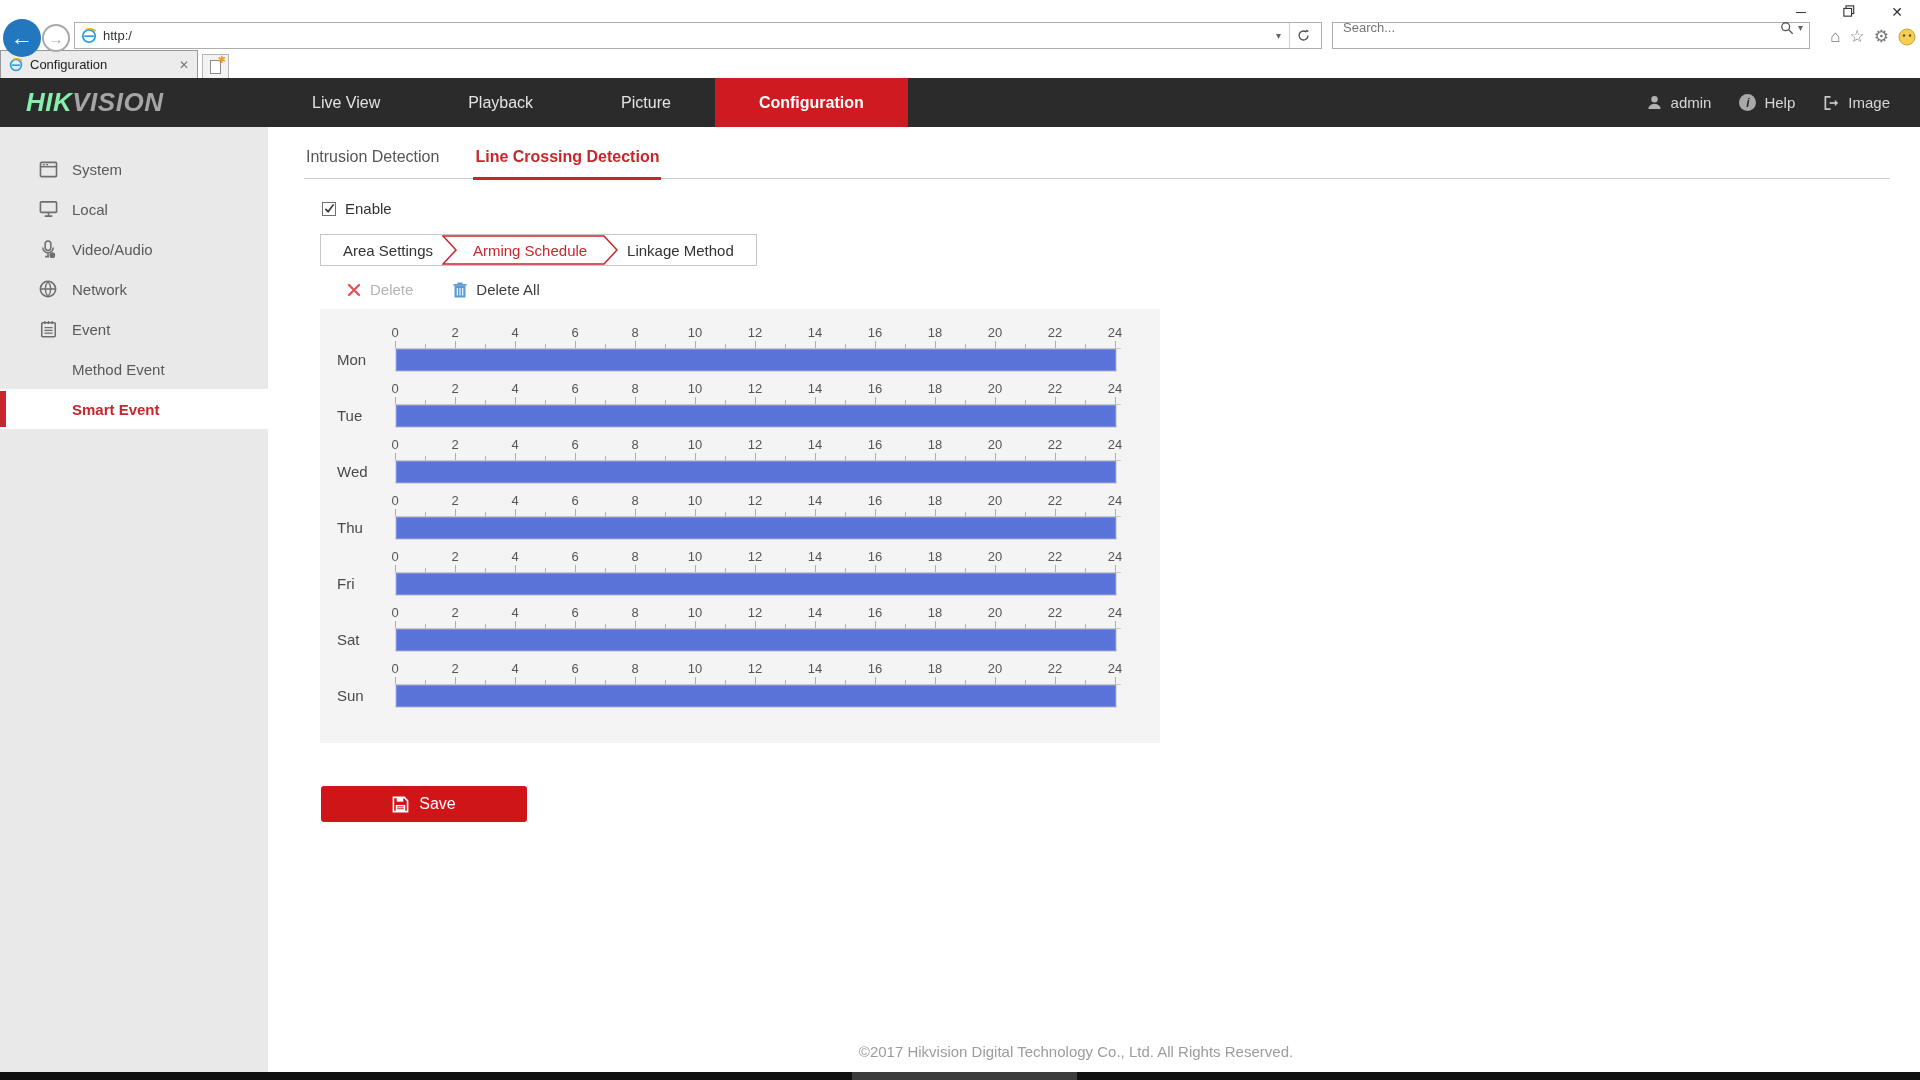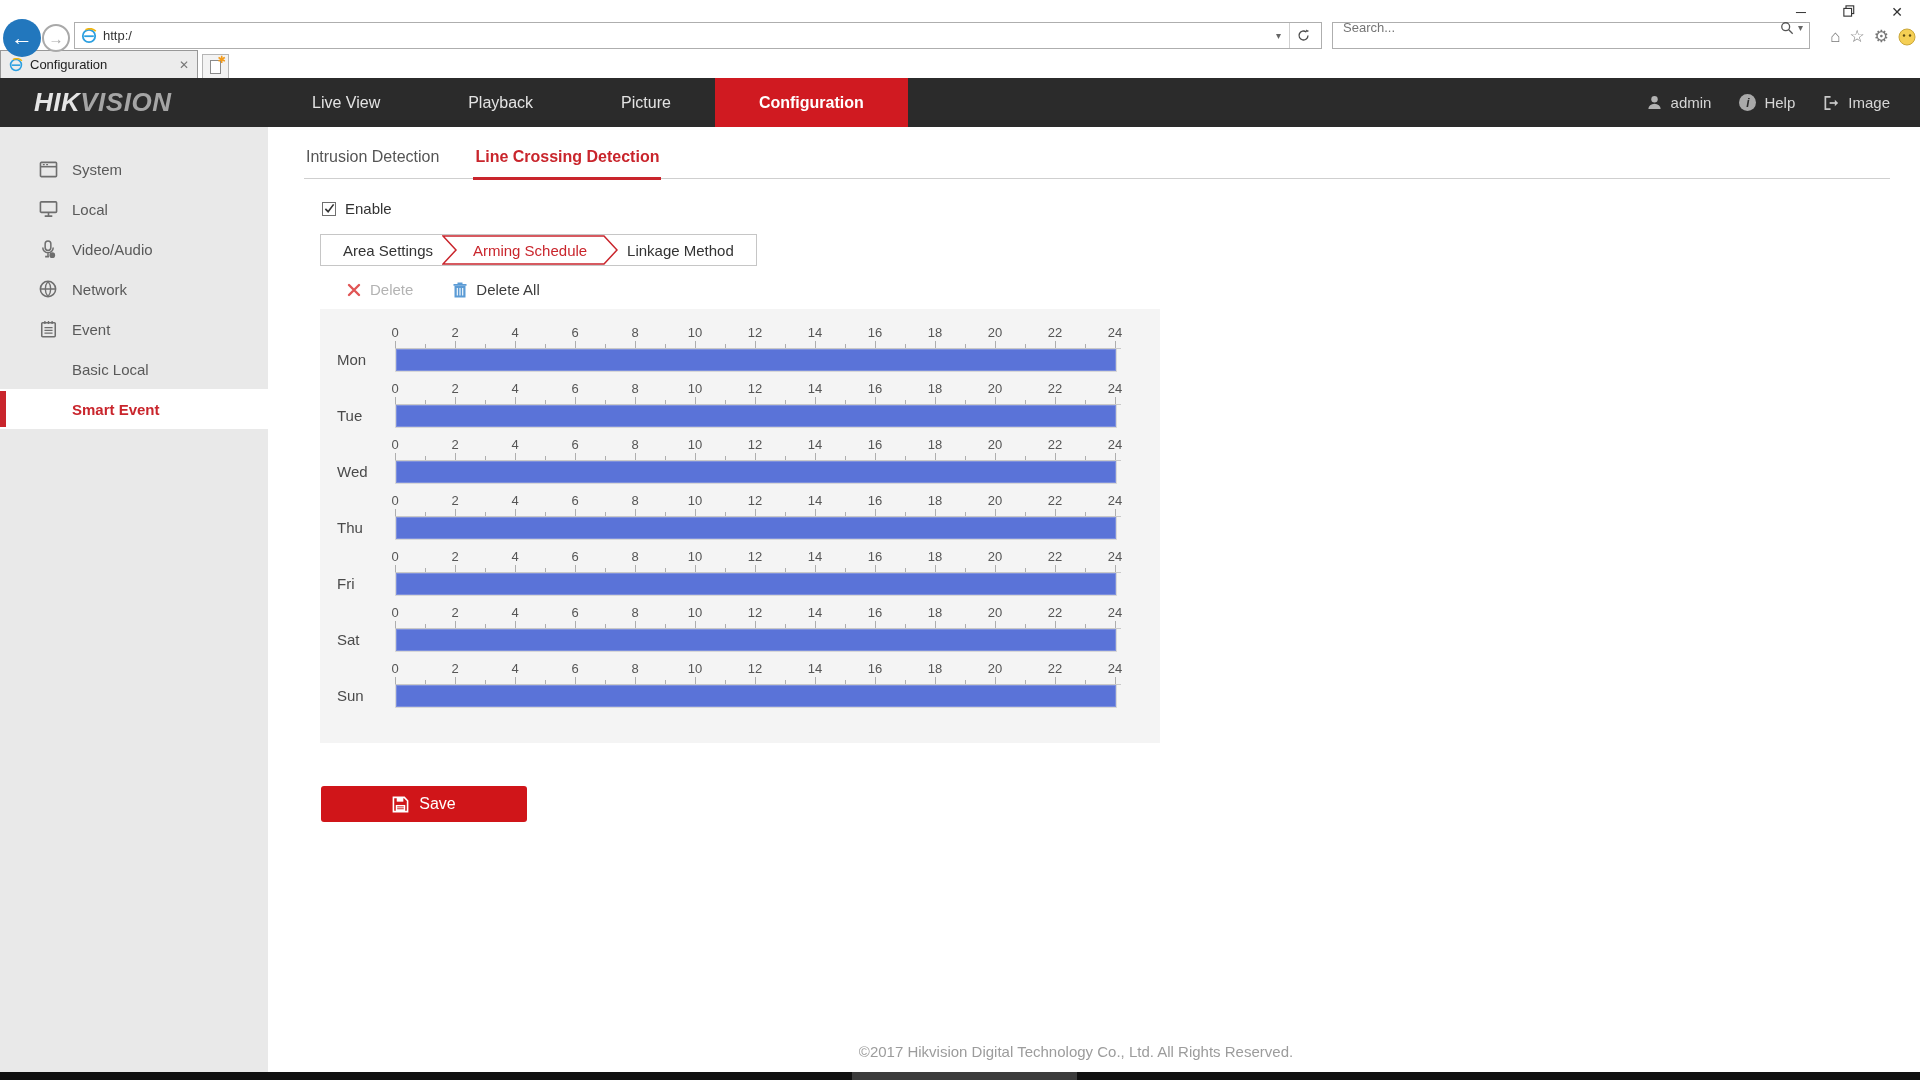--- a/index.html
+++ b/index.html
@@ -26,21 +26,21 @@
   .ie-tab { width:198px; height:28px; background:#ececec; border:1px solid #989898; border-bottom:none; display:flex; align-items:center; padding:0 8px; gap:7px; cursor:pointer; }
   .ie-tab .t-title { flex:1; font-size:13px; color:#222; }
   .tab-close { color:#777; font-size:12px; cursor:pointer; }
   .newtab-btn { width:27px; height:24px; margin-left:4px; background:#f3f3f3; border:1px solid #b5b5b5; border-bottom:none; display:flex; align-items:center; justify-content:center; position:relative; cursor:pointer; }
   .page-ico { width:11px; height:14px; background:#fff; border:1px solid #8b8b8b; position:relative; }
   .page-star { position:absolute; top:-1px; right:2px; color:#f29b1d; font-size:10px; }
 
   
   .app-header { width:1920px; height:49px; background:#2b2b2b; display:flex; align-items:stretch; position:relative; }
   .brand { width:268px; display:flex; align-items:center; padding-left:26px; font-style:italic; font-weight:bold; font-size:26px; letter-spacing:.5px; }
-  .brand .hik { color:#e5e5e5;margin-left:8px; }
+  .brand .hik { color:#86efac; }
   .brand .vision { color:#a5a5a5; }
   .top-nav { display:flex; align-items:stretch; }
   .nav-item { padding:0 44px; display:flex; align-items:center; color:#e3e3e3; font-size:16px; cursor:pointer; }
   .nav-item.active { background:#d01a21; color:#fff; font-weight:bold; }
   .hdr-right { position:absolute; right:30px; top:0; height:49px; display:flex; align-items:center; gap:28px; }
   .hdr-chip { display:flex; align-items:center; gap:8px; color:#d6d6d6; font-size:15px; cursor:pointer; }
   .help-badge { width:17px; height:17px; border-radius:50%; background:#a9a9a9; color:#2b2b2b; font-size:12px; font-weight:bold; display:flex; align-items:center; justify-content:center; font-style:italic; }
 
   
   .body-wrap { display:flex; height:945px; }
@@ -254,21 +254,21 @@
         <span class="s-ico">
           <svg width="17" height="18" viewBox="0 0 18 20">
             <rect x="1.5" y="3" width="15" height="15.5" rx="1" fill="none" stroke="#6e6e6e" stroke-width="1.7"></rect>
             <path d="M5 1 V4.5 M9 1 V4.5 M13 1 V4.5" stroke="#6e6e6e" stroke-width="1.5"></path>
             <path d="M4.5 8.5 H13.5 M4.5 11.5 H13.5 M4.5 14.5 H13.5" stroke="#6e6e6e" stroke-width="1.4"></path>
           </svg>
         </span>
         <span>Event</span>
       </div>
       <div class="side-item child">
-        <span>Basic Local</span>
+        <span>Method Event</span>
       </div>
       <div class="side-item child active">
         <span>Smart Event</span>
       </div>
     </aside>
 
   <main class="main">
     <div class="tabs-row">
       <div class="ptab">Intrusion Detection</div>
       <div class="ptab active">Line Crossing Detection</div>

